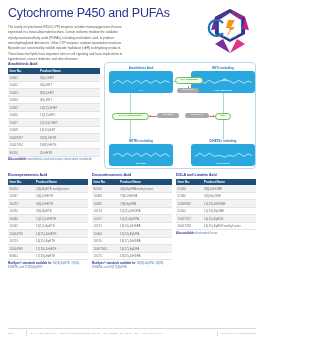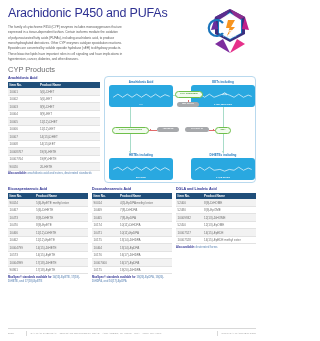--- a/index.html
+++ b/index.html
@@ -119,21 +119,21 @@
   .addr { flex:1; }
   .url { color:#9a9a9a; }
 </style>
 </head>
 <body>
 
 <div class="page">
 
   <div class="header">
     <div class="header-left">
-      <div class="title">Arachidonic P450 and PUFAs</div>
+      <div class="title">Cytochrome P450 and PUFAs</div>
       <div class="intro">
         <p>The family of cytochrome P450 (CYP) enzymes includes monooxygenases that are</p>
         <p>expressed in a tissue-dependent fashion. Certain isoforms mediate the oxidation</p>
         <p>of polyunsaturated fatty acids (PUFAs), including arachidonic acid, to produce</p>
         <p>monohydroxylated derivatives. Other CYP enzymes catalyze epoxidation reactions.</p>
         <p>Epoxides are converted by soluble epoxide hydrolase (sEH) to dihydroxy products.</p>
         <p>These bioactive lipids have important roles in cell signaling and have implications in</p>
         <p>hypertension, cancer, diabetes, and other diseases.</p>
       </div>
     </div>
@@ -150,21 +150,20 @@
         <polygon points="26,5 37,12 37,25 26,31 15,25 15,12" fill="#ffffff" opacity="0.97"></polygon>
         <polygon points="26,6.5 36,13 36,24.5 26,30 16,24.5 16,13" fill="#ffffff"></polygon>
         <path d="M24 12 L31 12 L27 19 L31 19 L23 28 L25.5 20 L22 20 Z" fill="#f7941e"></path>
         <path d="M19 15 a8 8 0 1 0 0 10" fill="none" stroke="#1b75bb" stroke-width="2.2"></path>
       </svg>
       <div class="logo-text">Cayman</div>
       <div class="logo-sub">CHEMICAL</div>
     </div>
   </div>
 
-  <div class="cyp-heading">CYP Products</div>
 
   <div class="mid">
 
     <div class="col-left">
       <div class="tbl-title">Arachidonic Acid</div>
       <table class="ptable">
         <thead>
           <tr>
             <th class="c-item">Item No.</th>
             <th>Product Name</th>

